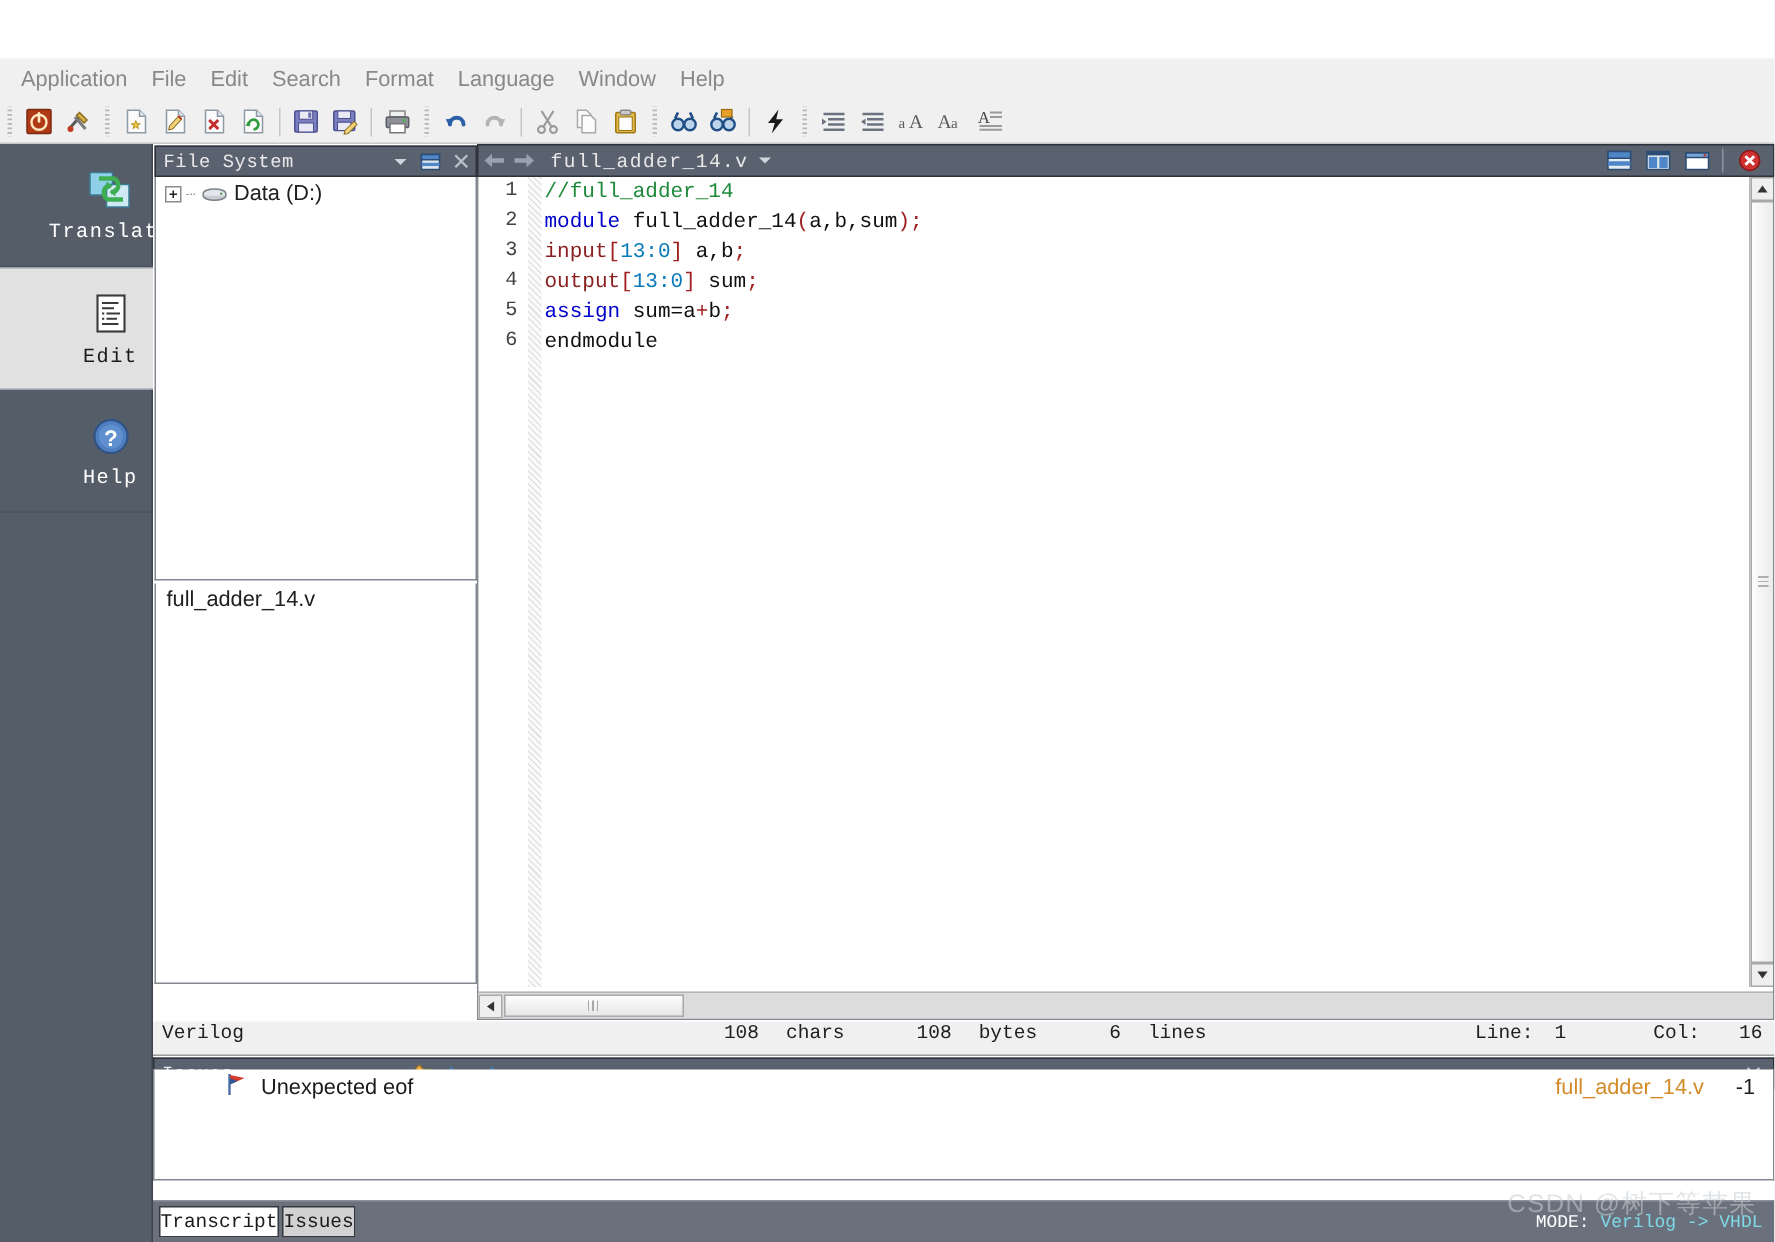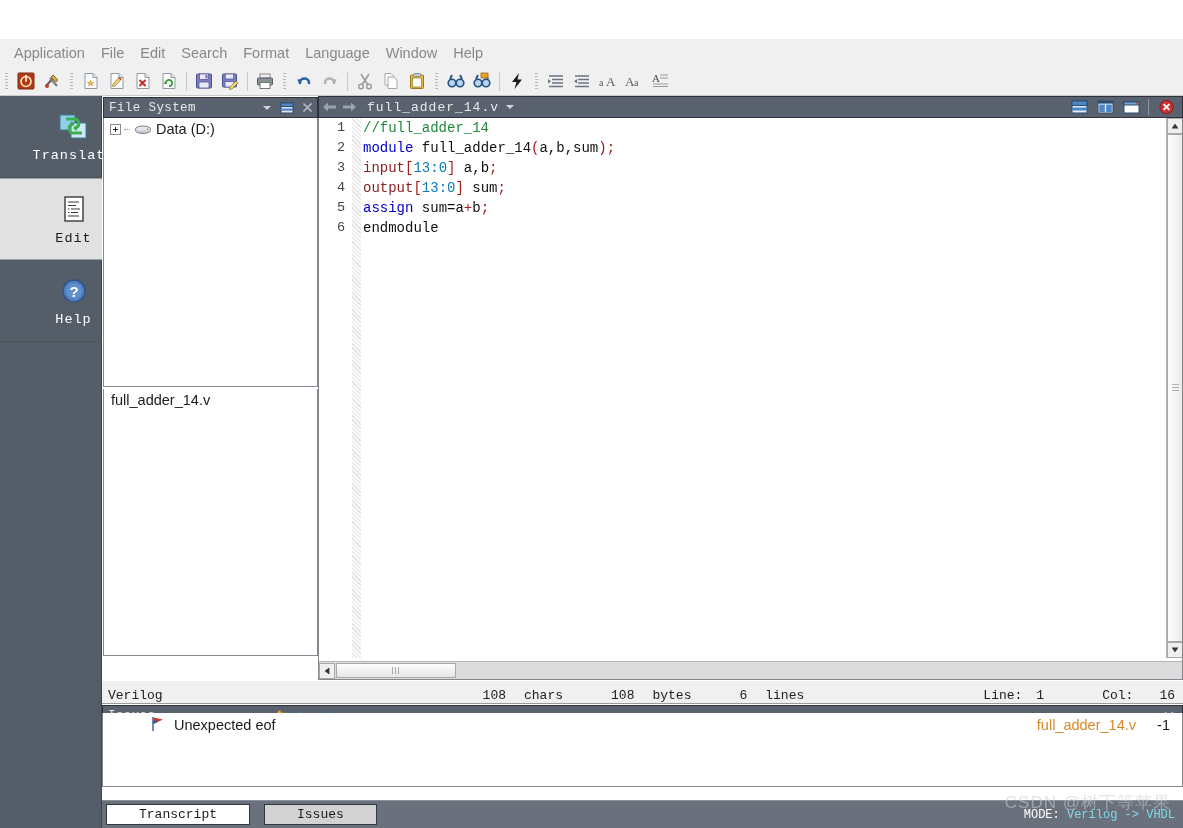--- a/index.html
+++ b/index.html
@@ -230,21 +230,21 @@
     width: 8px; height: 7px;
     background-image: repeating-linear-gradient(to right, #a8a8a8 0 1px, transparent 1px 3px);
   }
 
   
   .statusbar {
     position: absolute; left: 102px; top: 680px; width: 1081px; height: 24px;
     background: #f0f0f0;
     border-top: 1px solid #ffffff;
     border-bottom: 1px solid #9a9a9a;
-    display: flex; align-items: flex-end;
+    display: flex; align-items: flex-start;
     font-family: "Liberation Mono", monospace;
     font-size: 13px; color: #202020;
   }
   .sb-cell { white-space: nowrap; }
 
   
   .issues-wrap { position: absolute; left: 102px; top: 705px; width: 1081px; height: 95px; }
   .issues-header {
     height: 21px; background: #5a6270;
     display: flex; align-items: center;
@@ -271,27 +271,27 @@
   .issue-line { width: 34px; text-align: right; color: #1b1b1b; }
 
   
   .bottombar {
     position: absolute; left: 102px; top: 800px; width: 1081px; height: 28px;
     background: #6a717c;
     border-top: 1px solid #8b919b;
     display: flex; align-items: center; padding-left: 4px;
   }
   .btab {
-    height: 21px; padding: 0 32px;
+    height: 21px; padding: 0 0;
     display: flex; align-items: center; justify-content: center;
     font-family: "Liberation Mono", monospace;
     font-size: 13px; color: #1a1a1a;
     border: 1px solid #33383f;
     background: #d2d2d2;
-    margin-right: 14px;
+    margin-right: 2px;
   }
   .btab.active { background: #ffffff; }
   .mode-text {
     margin-left: auto; margin-right: 8px;
     font-family: "Liberation Mono", monospace;
     font-size: 12px; color: #ffffff; white-space: nowrap;
   }
   .mode-val { color: #7fd9e8; }
 
   .watermark {

